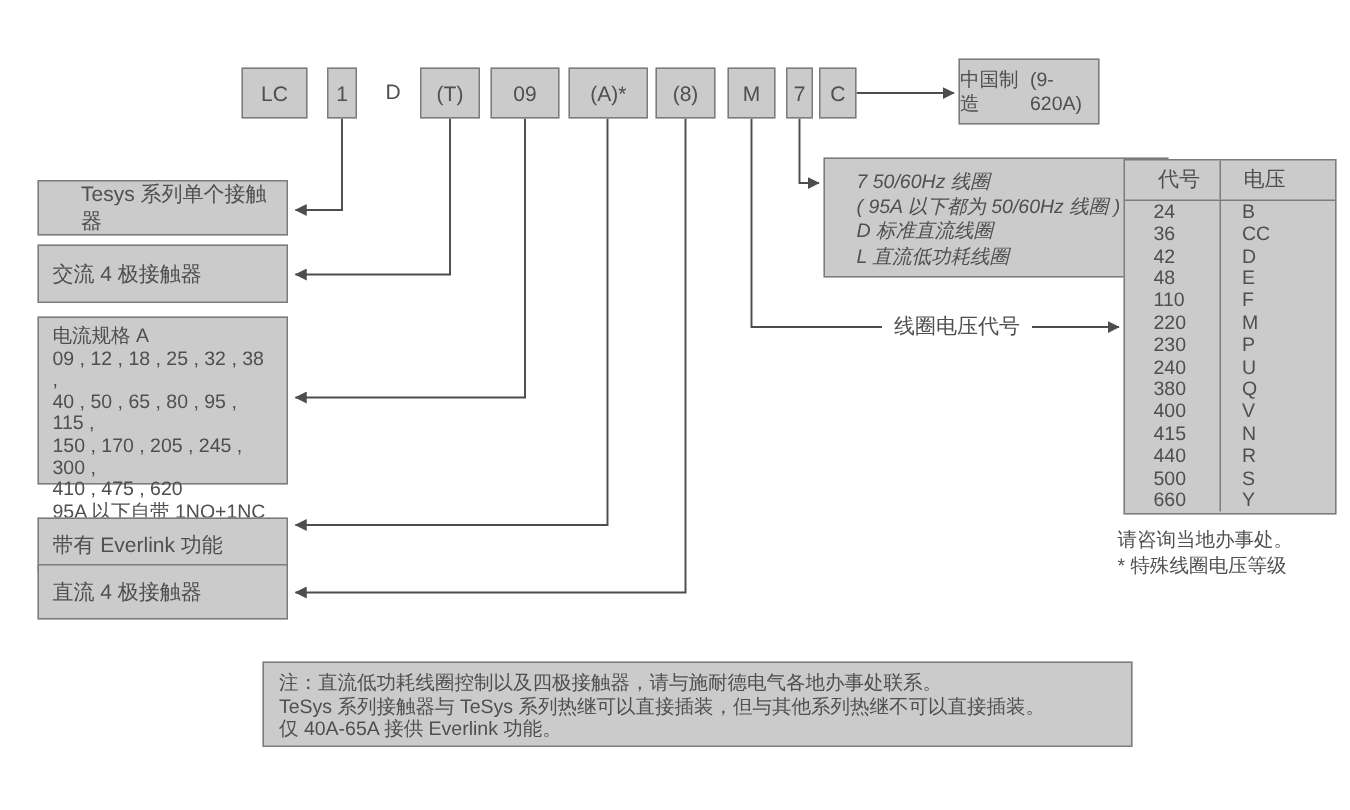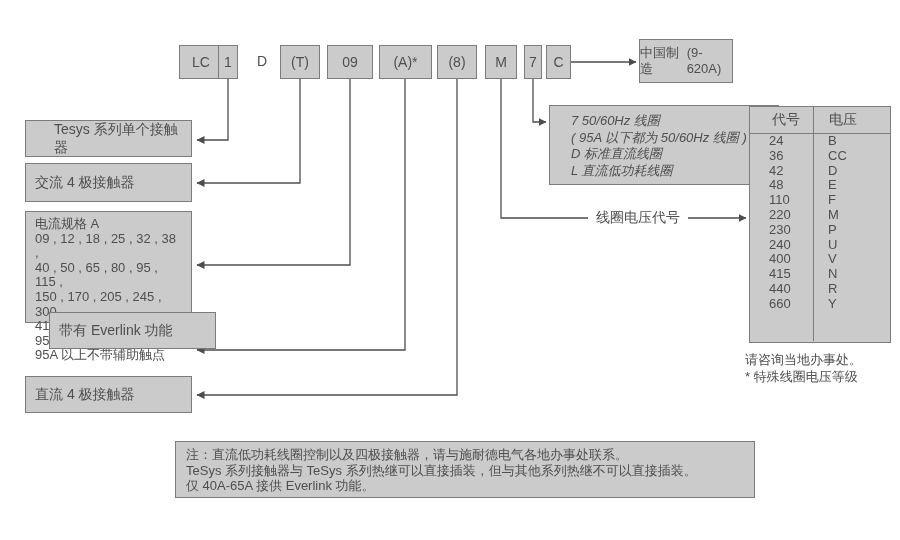--- a/index.html
+++ b/index.html
@@ -84,21 +84,21 @@
     <polyline points="571,62 636,62" marker-end="url(#arr)"></polyline>
     <polyline points="228,79 228,140 197,140" marker-end="url(#arr)"></polyline>
     <polyline points="300,79 300,183 197,183" marker-end="url(#arr)"></polyline>
     <polyline points="350,79 350,265 197,265" marker-end="url(#arr)"></polyline>
     <polyline points="405,79 405,350 197,350" marker-end="url(#arr)"></polyline>
     <polyline points="457,79 457,395 197,395" marker-end="url(#arr)"></polyline>
     <polyline points="533,79 533,122 546,122" marker-end="url(#arr)"></polyline>
     <polyline points="501,79 501,218 746,218" marker-end="url(#arr)"></polyline>
   </svg>
 
-  <div class="gbox code-box" style="left:179px;width:44px;">LC</div>
+  <div class="gbox code-box" style="left:161px;width:44px;">LC</div>
   <div class="gbox code-box" style="left:218px;width:20px;">1</div>
   <span class="sep-letter" style="left:257px;">D</span>
   <div class="gbox code-box" style="left:280px;width:40px;">(T)</div>
   <div class="gbox code-box" style="left:327px;width:46px;">09</div>
   <div class="gbox code-box" style="left:379px;width:53px;">(A)*</div>
   <div class="gbox code-box" style="left:437px;width:40px;">(8)</div>
   <div class="gbox code-box" style="left:485px;width:32px;">M</div>
   <div class="gbox code-box" style="left:524px;width:18px;">7</div>
   <div class="gbox code-box" style="left:546px;width:25px;">C</div>
 
@@ -113,21 +113,21 @@
   <div class="gbox multi-box" style="left:25px;top:211px;width:167px;height:112px;">
     <div>电流规格 A</div>
     <div>09 , 12 , 18 , 25 , 32 , 38 ,</div>
     <div>40 , 50 , 65 , 80 , 95 , 115 ,</div>
     <div>150 , 170 , 205 , 245 , 300 ,</div>
     <div>410 , 475 , 620</div>
     <div>95A 以下自带 1NO+1NC</div>
     <div>95A 以上不带辅助触点</div>
   </div>
 
-  <div class="gbox left-box" style="top:312px;margin-left:24px;">带有 Everlink 功能</div>
+  <div class="gbox left-box" style="top:345px;">带有 Everlink 功能</div>
   <div class="gbox left-box" style="top:376px;">直流 4 极接触器</div>
 
   <div class="gbox coil-box">
     <div>7 50/60Hz 线圈</div>
     <div>( 95A 以下都为 50/60Hz 线圈 )</div>
     <div>D 标准直流线圈</div>
     <div>L 直流低功耗线圈</div>
   </div>
 
   <div class="coil-label">线圈电压代号</div>
@@ -164,30 +164,38 @@
         </div>
         <div class="vrow">
           <span class="c1">230</span>
           <span class="c2">P</span>
         </div>
         <div class="vrow">
           <span class="c1">240</span>
           <span class="c2">U</span>
         </div>
         <div class="vrow">
+          <span class="c1">380</span>
+          <span class="c2">Q</span>
+        </div>
+        <div class="vrow">
           <span class="c1">400</span>
           <span class="c2">V</span>
         </div>
         <div class="vrow">
           <span class="c1">415</span>
           <span class="c2">N</span>
         </div>
         <div class="vrow">
           <span class="c1">440</span>
           <span class="c2">R</span>
+        </div>
+        <div class="vrow">
+          <span class="c1">500</span>
+          <span class="c2">S</span>
         </div>
         <div class="vrow">
           <span class="c1">660</span>
           <span class="c2">Y</span>
         </div>
       </div>
   </div>
 
   <div class="table-note">
     <div>请咨询当地办事处。</div>

